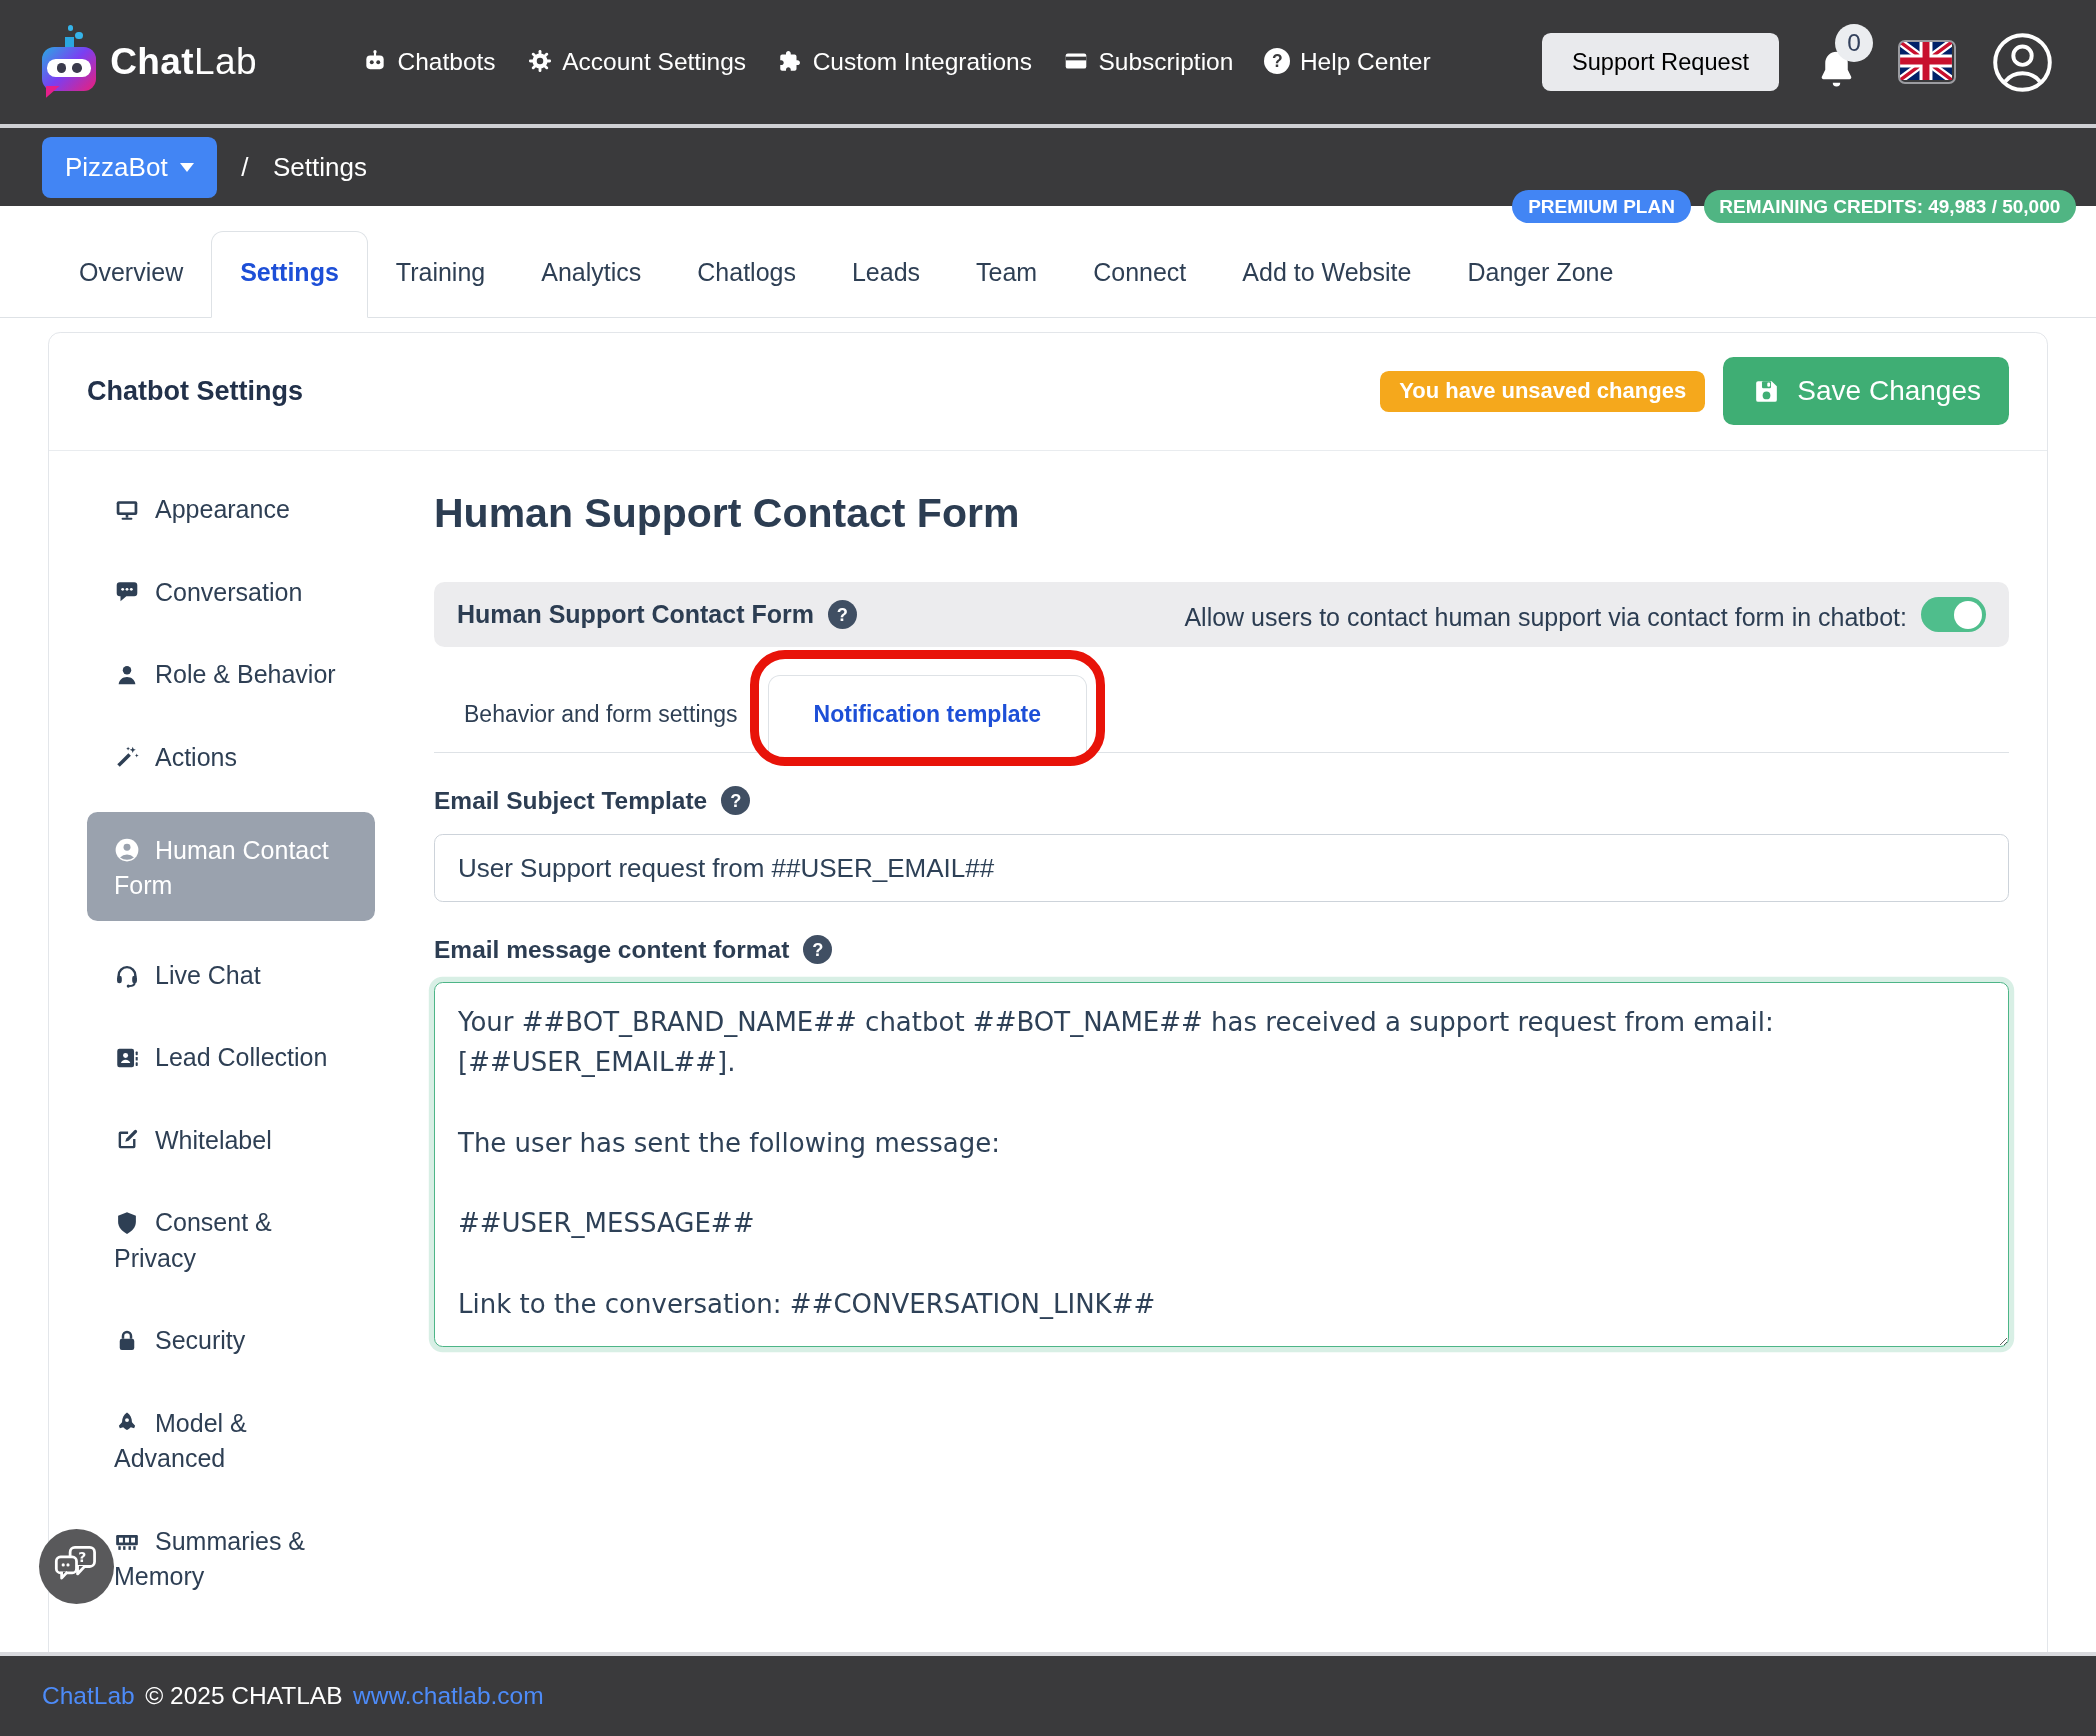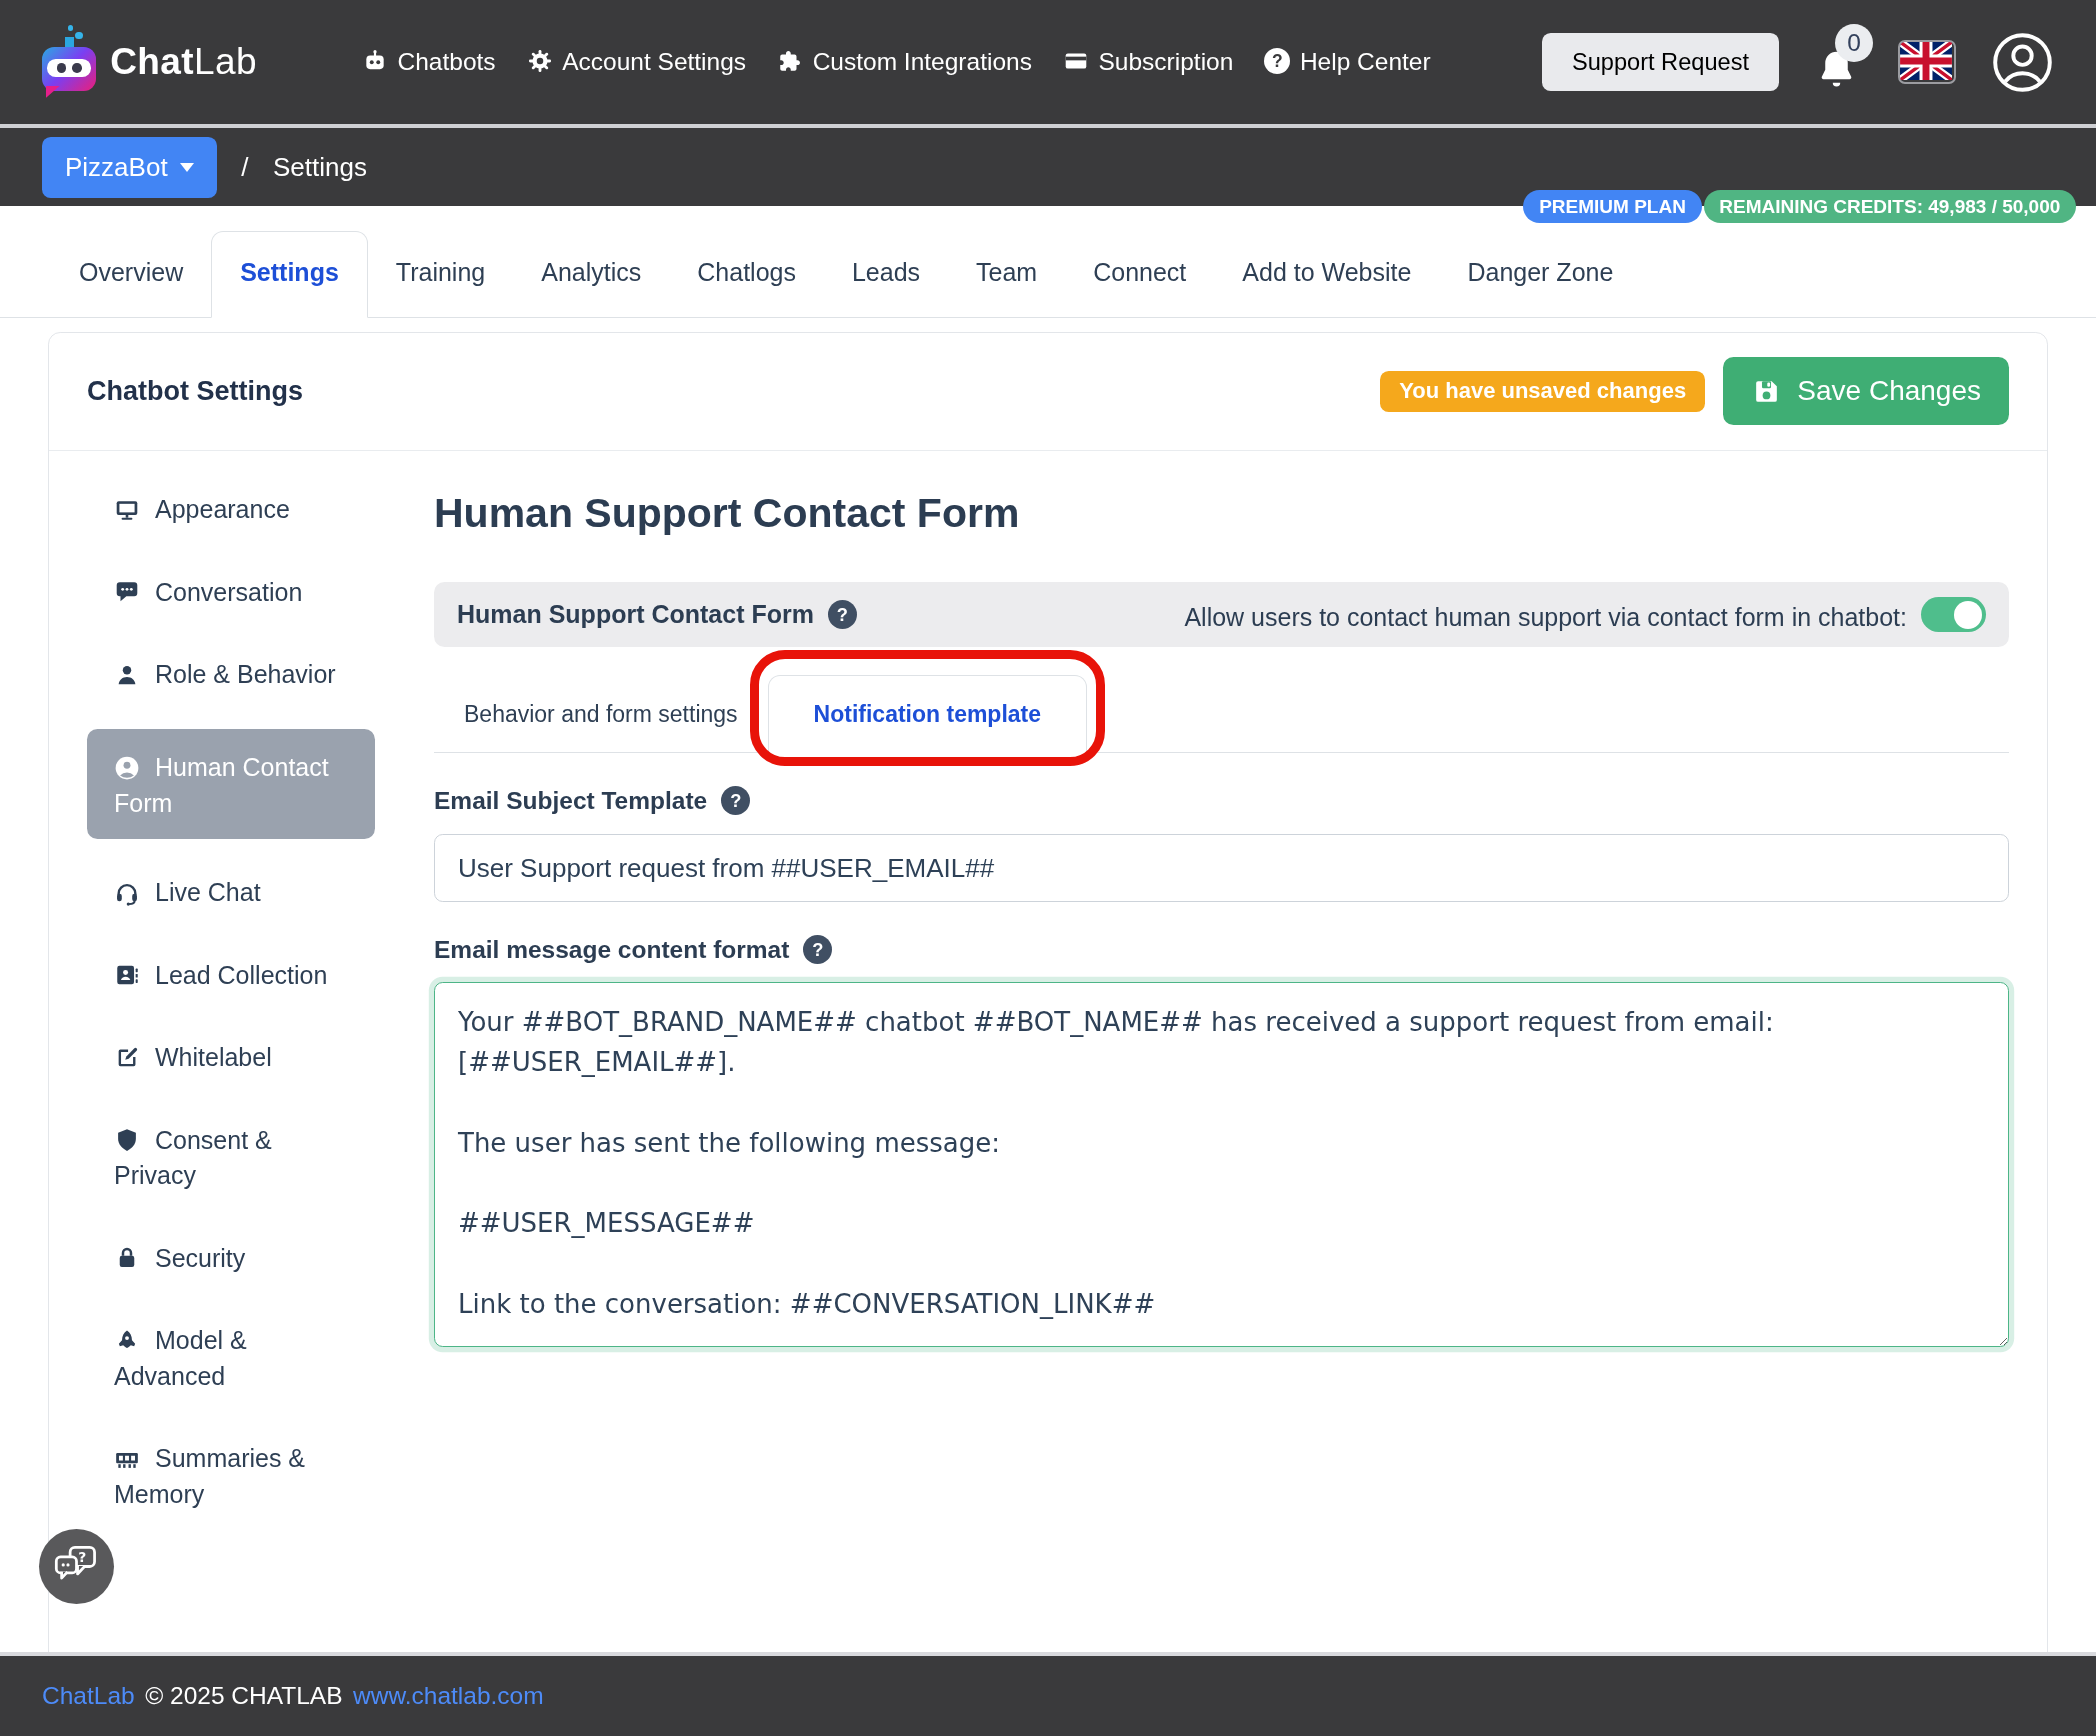--- a/index.html
+++ b/index.html
@@ -55,21 +55,21 @@
 
   
   .crumb-bar { height:78px; background:#3a3a3c; display:flex; align-items:center; padding:0 42px; gap:24.5px; }
   .bot-select { background:#4285f4; color:#fff; border:none; border-radius:8.7px; height:61px;
     padding:0 23px; font-size:26px; display:flex; align-items:center; gap:12.2px; cursor:pointer; }
   .caret-down { width:0; height:0; border-left:7.9px solid transparent; border-right:7.9px solid transparent;
     border-top:9.6px solid #fff; }
   .crumb-sep, .crumb-page { color:#fff; font-size:26px; }
 
   
-  .badges { position:absolute; top:190px; right:20px; display:flex; gap:2px; z-index:5; }
+  .badges { position:absolute; top:190px; right:20px; display:flex; gap:13px; z-index:5; }
   .badge-pill { height:33px; border-radius:16.6px; padding:0 15.7px; color:#fff; font-size:19px;
     font-weight:700; display:flex; align-items:center; white-space:nowrap; }
   .badge-blue { background:#4285f4; }
   .badge-green { background:#50b583; }
 
   
   .tabs-row { display:flex; align-items:flex-end; padding:24.5px 0 0 51px; border-bottom:0.9px solid #dee2e6; }
   .tab { font-size:25px; color:#2e3f54; padding:26px 28px 30px; cursor:pointer; white-space:nowrap; }
   .tab.active { color:#1d4fd7; font-weight:700; background:#fff; border:0.9px solid #dee2e6;
     border-bottom:0.9px solid #fff; border-radius:12.2px 12.2px 0 0; margin-bottom:-0.9px; }
@@ -301,20 +301,28 @@
               <circle cx="12" cy="9.5" r="1.3" fill="#fff"></circle>
               <circle cx="16" cy="9.5" r="1.3" fill="#fff"></circle>
             </svg></span><span>Conversation</span>
       </div>
       <div class="side-item">
         <span class="sico"><svg viewBox="0 0 24 24" width="26" height="26" fill="currentColor">
               <circle cx="12" cy="7.6" r="3.9"></circle>
               <path d="M4.3 20.5c.5-4.1 3.6-6.6 7.7-6.6s7.2 2.5 7.7 6.6z"></path>
             </svg></span><span>Role &amp; Behavior</span>
       </div>
+      <div class="side-item">
+        <span class="sico"><svg viewBox="0 0 24 24" width="26" height="26" fill="currentColor">
+              <path d="M3 18.8 13.3 8.5l2.3 2.3L5.3 21.1z"></path>
+              <path d="M17.3 2.6l.8 2 2 .8-2 .8-.8 2-.8-2-2-.8 2-.8z"></path>
+              <path d="M21 8.8l.5 1.3 1.3.5-1.3.5-.5 1.3-.5-1.3-1.3-.5 1.3-.5z"></path>
+              <path d="M13 2.6l.5 1.2 1.2.5-1.2.5-.5 1.2-.5-1.2-1.2-.5 1.2-.5z"></path>
+            </svg></span><span>Actions</span>
+      </div>
       <div class="side-item active">
         <span class="sico"><svg viewBox="0 0 24 24" width="26" height="26">
               <circle cx="12" cy="12" r="10.5" fill="#fff"></circle>
               <circle cx="12" cy="9.4" r="3.2" fill="#9aa2ae"></circle>
               <path d="M5.6 18.9a8.8 8.8 0 0 1 12.8 0 10.4 10.4 0 0 1-12.8 0z" fill="#9aa2ae"></path>
             </svg></span><span>Human Contact Form</span>
       </div>
       <div class="side-item">
         <span class="sico"><svg viewBox="0 0 24 24" width="26" height="26">
               <path d="M4.3 14v-1.6a7.7 7.7 0 0 1 15.4 0V14" stroke="currentColor" stroke-width="2.2" fill="none"></path>

